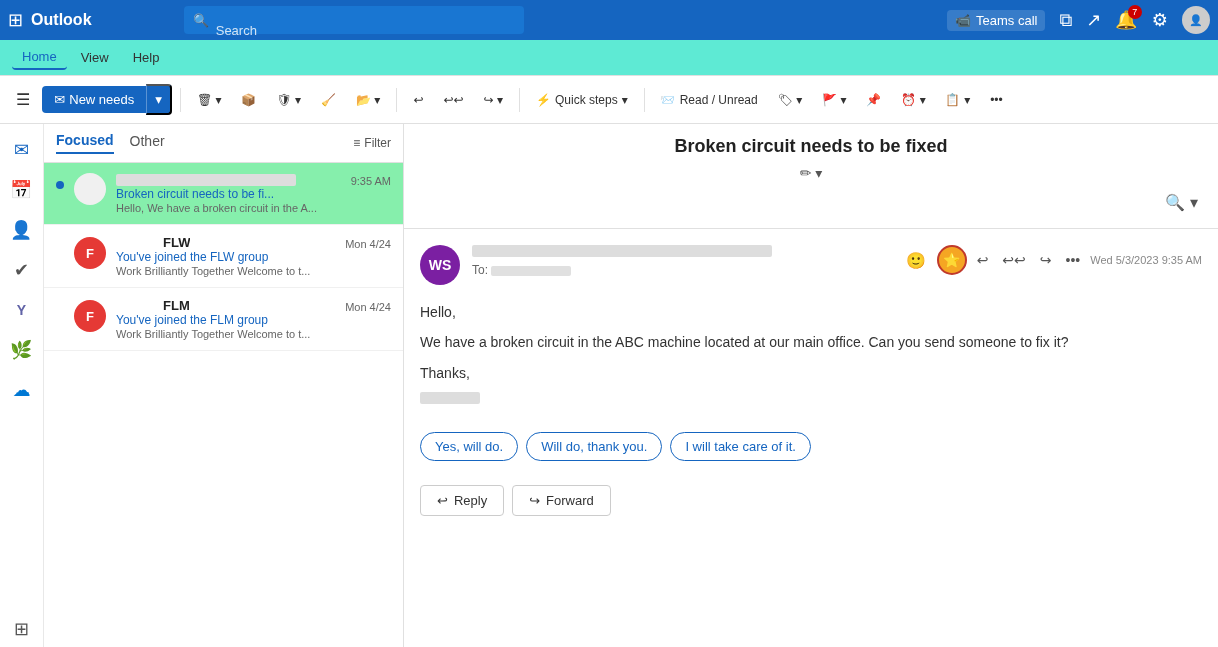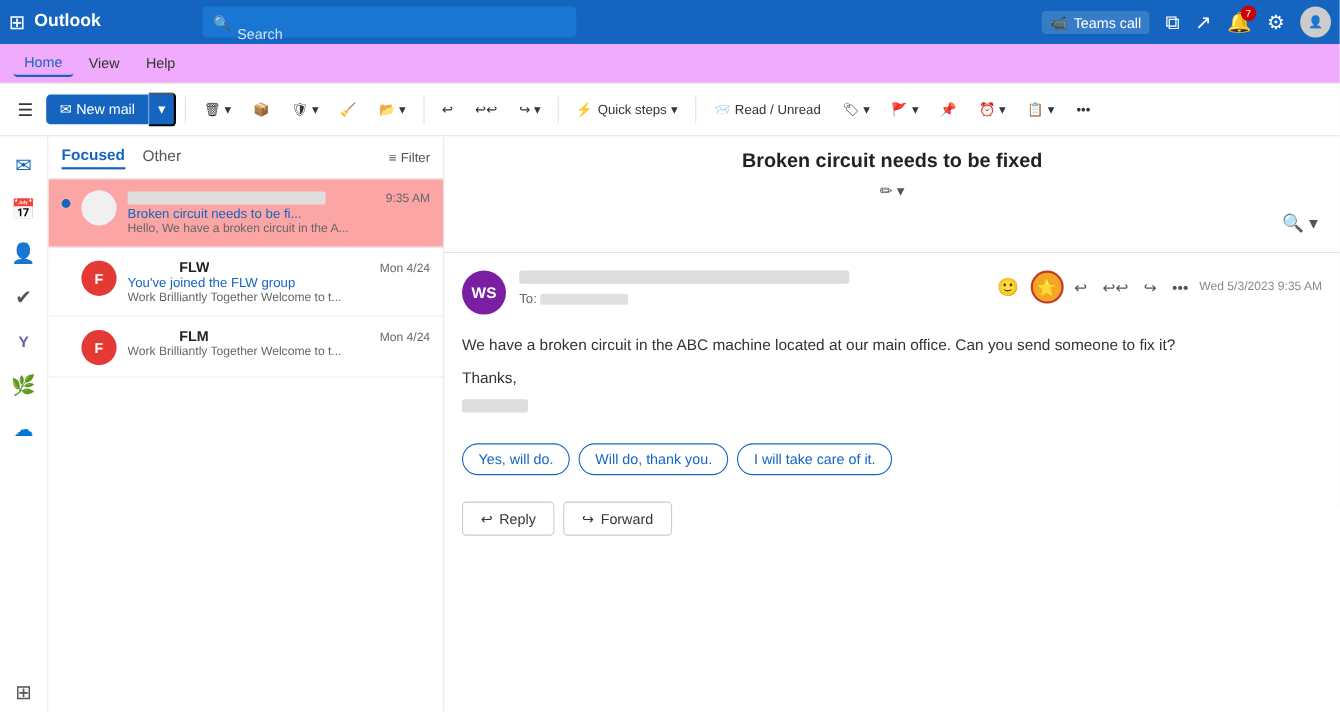--- a/index.html
+++ b/index.html
@@ -37,21 +37,21 @@
       display: flex; align-items: center; justify-content: center;
     }
     .avatar {
       width: 28px; height: 28px; border-radius: 50%; background: #ccc;
       display: flex; align-items: center; justify-content: center;
       font-size: 11px; color: #555; cursor: pointer; overflow: hidden;
     }
 
     
     .menu-bar {
-      display: flex; align-items: center; background: #f0abfc;
+      display: flex; align-items: center; background: #5eead4;
       border-bottom: 1px solid #e0e0e0; height: 36px; padding: 0 12px; gap: 4px;
     }
     .menu-item {
       padding: 4px 10px; font-size: 13px; cursor: pointer; border-radius: 4px;
       color: #333;
     }
     .menu-item.active {
       border-bottom: 2px solid #1565c0; color: #1565c0; font-weight: 500;
     }
 
@@ -108,21 +108,21 @@
     }
     .filter-btn {
       margin-left: auto; display: flex; align-items: center; gap: 4px;
       font-size: 12px; color: #555; cursor: pointer;
     }
     .mail-list { flex: 1; overflow-y: auto; }
     .mail-item {
       display: flex; align-items: flex-start; padding: 10px 12px;
       cursor: pointer; border-bottom: 1px solid #f0f0f0; gap: 10px;
     }
-    .mail-item.selected { background: #fca5a5; justify-content: center; }
+    .mail-item.selected { background: #86efac; justify-content: center; }
     .mail-avatar-circle {
       width: 32px; height: 32px; border-radius: 50%;
       display: flex; align-items: center; justify-content: center;
       font-size: 13px; font-weight: 600; color: white; flex-shrink: 0; margin-top: 2px;
     }
     .mail-info { flex: 1; min-width: 0; }
     .mail-sender { font-size: 13px; font-weight: 700; color: #222; white-space: nowrap; overflow: hidden; text-overflow: ellipsis; margin-left: 47px; }
     .mail-sender-blurred { 
       font-size: 12px; color: #aaa; background: #ddd; border-radius: 2px;
       height: 12px; display: inline-block; width: 180px;
@@ -230,21 +230,21 @@
   <div class="menu-item active">Home</div>
   <div class="menu-item">View</div>
   <div class="menu-item">Help</div>
 </div>
 
 <div class="toolbar">
   <button class="tb-btn" style="font-size:16px;">☰</button>
   <div class="new-mail-group">
     <button class="tb-btn tb-btn-primary">
       <span>✉</span>
-      <span>New mail</span>
+      <span>New needs</span>
     </button>
     <button class="tb-btn-caret">▾</button>
   </div>
   <div class="divider-v"></div>
   <button class="tb-btn">🗑 ▾</button>
   <button class="tb-btn">📦</button>
   <button class="tb-btn">🛡 ▾</button>
   <button class="tb-btn">🧹</button>
   <button class="tb-btn">📂 ▾</button>
   <div class="divider-v"></div>
@@ -322,20 +322,21 @@
       </div>
 
       <div class="mail-item">
         <div style="width:8px;flex-shrink:0;"></div>
         <div class="mail-avatar-circle" style="background:#e53935;">F</div>
         <div class="mail-info">
           <div style="display:flex;justify-content:space-between;align-items:center;">
             <span class="mail-sender">FLM</span>
             <span class="mail-time">Mon 4/24</span>
           </div>
+          <div class="mail-subject">You've joined the FLM group</div>
           <div class="mail-preview">Work Brilliantly Together Welcome to t...</div>
         </div>
       </div>
     </div>
   </div>
 
   <div class="reading-pane">
     <div class="reading-header">
       <span class="reading-title">Broken circuit needs to be fixed</span>
       <span style="font-size:14px;color:#555;cursor:pointer;">✏ ▾</span>
@@ -359,20 +360,21 @@
           <div class="star-btn" style="border: 2px solid #c0392b;">⭐</div>
           <span class="action-icon">↩</span>
           <span class="action-icon">↩↩</span>
           <span class="action-icon">↪</span>
           <span class="action-icon">•••</span>
           <span class="email-date">Wed 5/3/2023 9:35 AM</span>
         </div>
       </div>
 
       <div class="email-body">
+        <p>Hello,</p>
         <p>We have a broken circuit in the ABC machine located at  our main office. Can you send someone to fix it?</p>
         <p>Thanks,</p>
         <div style="width:60px;height:12px;background:#ddd;border-radius:2px;margin-top:2px;"></div>
       </div>
 
       <div class="suggested-replies">
         <button class="suggested-reply-btn">Yes, will do.</button>
         <button class="suggested-reply-btn">Will do, thank you.</button>
         <button class="suggested-reply-btn">I will take care of it.</button>
       </div>

